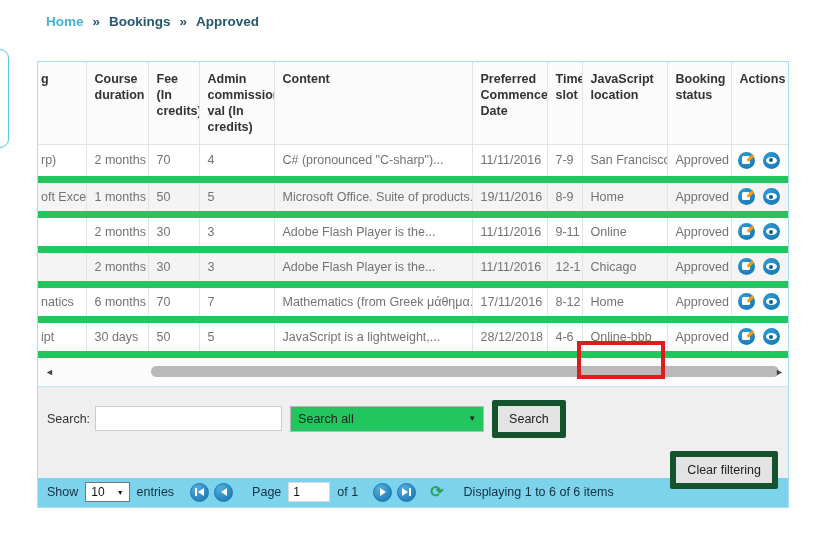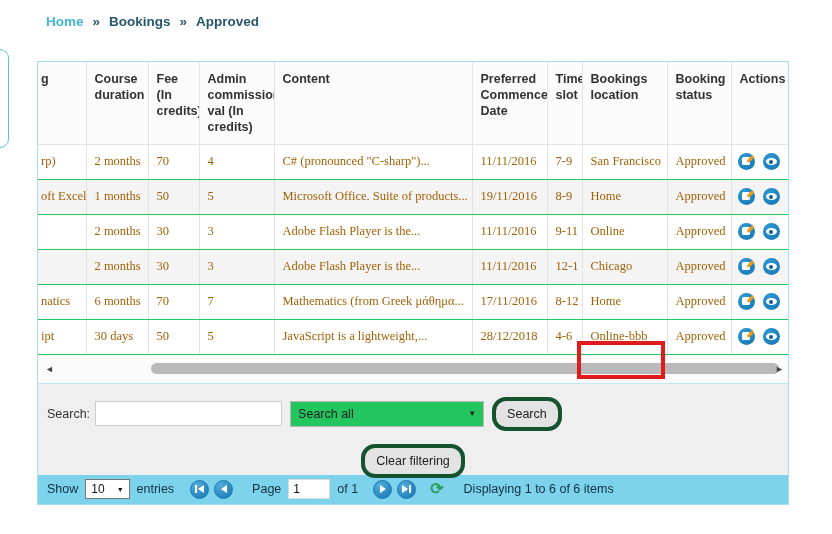--- a/index.html
+++ b/index.html
@@ -59,22 +59,22 @@
   table { border-collapse:collapse; table-layout:fixed; width:750px; background:#fff; }
   th, td { text-align:left; overflow:hidden; border-right:1px solid #e3e3e3; }
   th:last-child, td:last-child { border-right:none; }
   thead th {
     vertical-align:top; padding:9px 6px 6px 8px;
     font-weight:bold; color:#333; font-size:12.5px; line-height:16px;
     background:#fbfbfb; border-bottom:1px solid #e3e3e3; height:82px;
     white-space:normal;
   }
   tbody td {
-    height:35px; padding:0 5px 0 8px; font-size:12.5px; color:#a16207;
-    border-bottom:1px solid #22c55e; white-space:nowrap;font-family:Liberation Serif, serif;
+    height:35px; padding:0 5px 0 8px; font-size:12.5px; color:#737373;
+    border-bottom:7px solid #22c55e; white-space:nowrap;
   }
   tr.alt { background:#f4f4f4; }
   .col-frag { padding-left:3px !important; }
 
   
   .col-actions { padding-left:6px !important; }
   .action-circle {
     width:17px; height:17px; border-radius:50%;
     background:radial-gradient(circle at 35% 30%, #2f9ad4, #1272ae);
     display:inline-block; position:relative; cursor:pointer;
@@ -100,26 +100,26 @@
     width:187px; height:25px; border:1px solid #ccc; background:#fff;
     font-family:"Liberation Sans",sans-serif; font-size:12.5px; padding:0 5px;
   }
   .fake-select {
     margin-left:8px; width:194px; height:26px; background:#22c55e; border:1px solid #b9b9b9;
     display:flex; align-items:center; justify-content:space-between;
     padding:0 7px; font-size:12.5px; color:#222; cursor:pointer;
   }
   .fake-select .arr { font-size:8px; color:#222; }
   .btn {
-    background:#e3e3e3; border:4px solid #14532d; border-radius:14px;
+    background:#e3e3e3; border:6px solid #14532d; border-radius:2px;
     font-family:"Liberation Sans",sans-serif; font-size:12.5px; color:#222;
     padding:6px 11px; cursor:pointer;
   }
   .search-btn { margin-left:8px; }
-  .clear-row { display:flex; justify-content:center; padding:13px 0 0 0; }
+  .clear-row { display:flex; justify-content:flex-end; padding:13px 10px 0 0; }
 
   
   .footer {
     height:29px; background:#7ed3ec;
     display:flex; align-items:center; padding-left:9px;
     font-size:12.5px; color:#10303f;
   }
   .ft-select {
     margin:0 7px; background:#fff; border:1px solid #777; height:20px;
     display:inline-flex; align-items:center; gap:12px; padding:0 5px;
@@ -183,21 +183,21 @@
     </colgroup>
     <thead>
       <tr>
         <th class="col-frag">g</th>
         <th>Course duration</th>
         <th>Fee (In credits)</th>
         <th>Admin commission val (In credits)</th>
         <th>Content</th>
         <th>Preferred Commence Date</th>
         <th>Time slot</th>
-        <th>Bookings location</th>
+        <th>JavaScript location</th>
         <th>Booking status</th>
         <th>Actions</th>
       </tr>
     </thead>
     <tbody>
         <tr>
       <td class="col-frag">rp)</td>
       <td>2 months</td>
       <td>70</td>
       <td>4</td>

